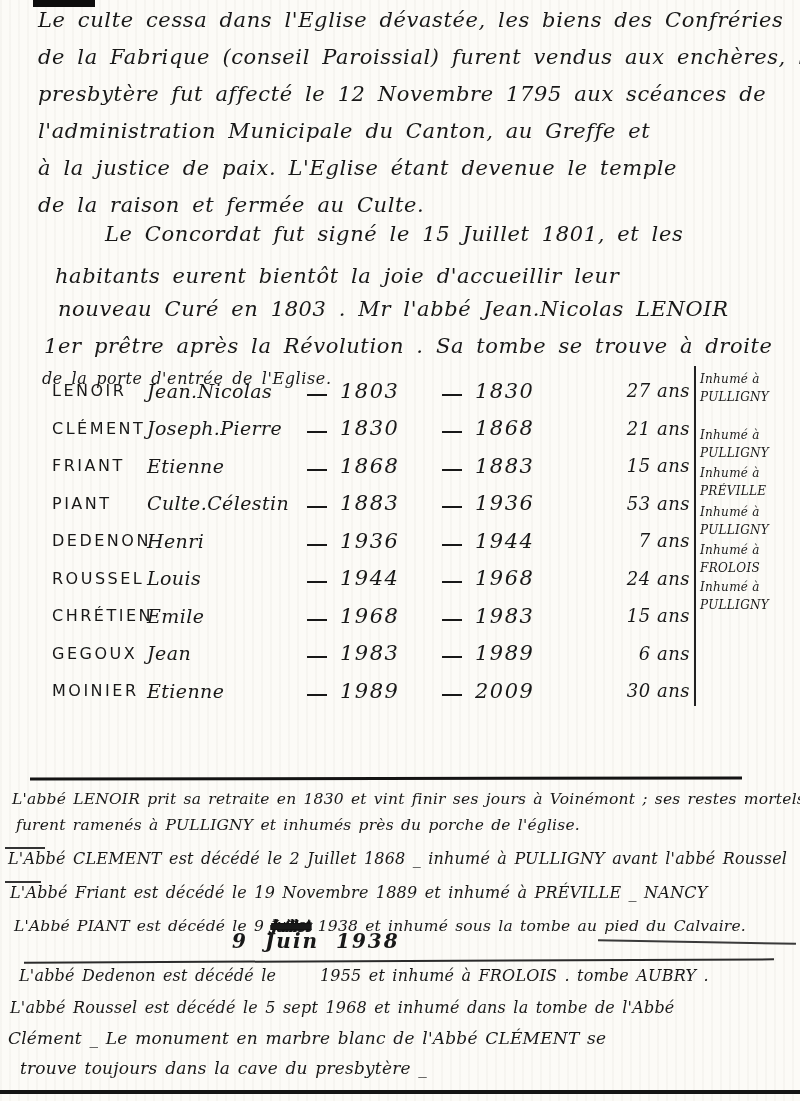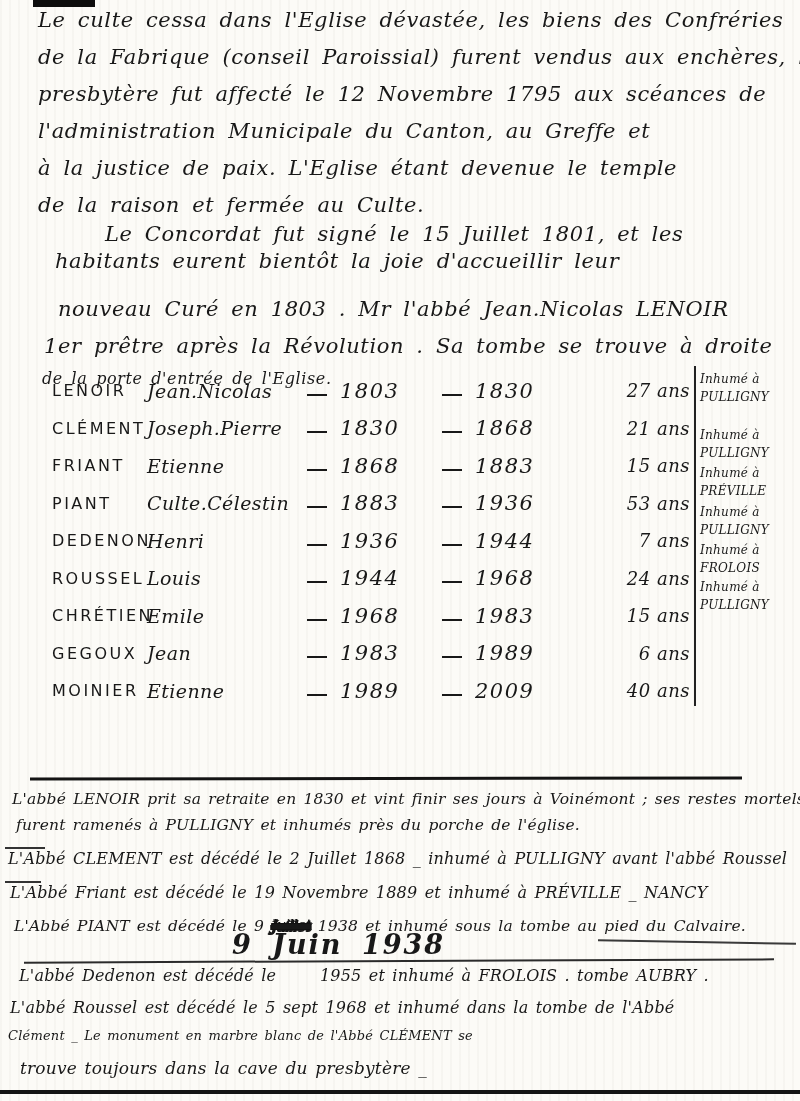--- a/index.html
+++ b/index.html
@@ -17,21 +17,21 @@
     font-style:italic;
     color:#181818;
     white-space:pre;
   }
   
   .p1{position:absolute;left:38px;top:2px;}
   .p1 .pline{font-size:21px;line-height:37px;letter-spacing:0.6px;word-spacing:5px;}
   
   .p2line{position:absolute;font-size:21px;letter-spacing:0.6px;word-spacing:5px;}
   .p2l0{left:105px;top:222px;}
-  .p2l1{left:55px;top:249px;}
+  .p2l1{left:55px;top:264px;}
   .p2l2{left:58px;top:297px;}
   .p2l3{left:44px;top:334px;}
   .p2l4{left:42px;top:369px;font-size:16px;word-spacing:3px;}
   
   .ptable{position:absolute;left:52px;top:372px;width:638px;}
   .trow{display:grid;grid-template-columns:95px 160px 135px 130px 118px;
         height:37.5px;align-items:center;}
   .sn{font-family:"DejaVu Sans", sans-serif;font-style:normal;font-size:16px;
       letter-spacing:2.5px;font-weight:500;}
   .fn{font-style:italic;font-size:19px;letter-spacing:0.4px;}
@@ -47,23 +47,23 @@
   .b3{top:503px;} .b4{top:541px;} .b5{top:578px;}
   
   .note{position:absolute;font-size:16px;letter-spacing:0.2px;word-spacing:2px;}
   .n1{left:12px;top:790px;font-size:15.5px;}
   .n2{left:16px;top:816px;font-size:15.5px;font-style:italic;}
   .n3{left:8px;top:849px;}
   .n4{left:10px;top:883px;}
   .n5{left:14px;top:917px;font-size:15.5px;}
   .n6{left:19px;top:966px;}
   .n7{left:10px;top:998px;}
-  .n8{left:8px;top:1028px;font-size:13px;}
+  .n8{left:8px;top:1028px;font-size:17px;}
   .n9{left:20px;top:1058px;font-size:17px;}
-  .correction{position:absolute;left:232px;top:929px;font-size:27px;font-weight:bold;
+  .correction{position:absolute;left:232px;top:929px;font-size:20px;font-weight:bold;
               letter-spacing:2px;word-spacing:8px;}
   .scribble{text-decoration:line-through;text-decoration-thickness:5px;
             text-shadow:0 1px 0 #111,0 -1px 0 #111,1px 0 0 #111,-1px 1px 0 #222;
             letter-spacing:-1px;}
   
   .artifact{position:absolute;background:#141414;}
   .a-topbar{left:33px;top:0;width:62px;height:7px;background:#0d0d0d;}
   .a-sep{left:30px;top:777px;width:712px;height:3px;transform:rotate(-0.1deg);}
   .a-clem{left:5px;top:847px;width:40px;height:2px;background:#333;}
   .a-friant{left:5px;top:881px;width:36px;height:2px;background:#333;}
@@ -152,21 +152,21 @@
     <span class="hw fn">Jean</span>
     <span class="yr"><i class="dash"></i><span class="hw">1983</span></span>
     <span class="yr"><i class="dash"></i><span class="hw">1989</span></span>
     <span class="hw dur">6 ans</span>
   </div>
   <div class="trow">
     <span class="sn">MOINIER</span>
     <span class="hw fn">Etienne</span>
     <span class="yr"><i class="dash"></i><span class="hw">1989</span></span>
     <span class="yr"><i class="dash"></i><span class="hw">2009</span></span>
-    <span class="hw dur">40 ans</span>
+    <span class="hw dur">30 ans</span>
   </div>
 </div>
 
 <div class="vrule"></div>
 <div class="hw burial b0">Inhumé à PULLIGNY</div>
 <div class="hw burial b1">Inhumé à PULLIGNY</div>
 <div class="hw burial b2">Inhumé à PRÉVILLE</div>
 <div class="hw burial b3">Inhumé à PULLIGNY</div>
 <div class="hw burial b4">Inhumé à FROLOIS</div>
 <div class="hw burial b5">Inhumé à PULLIGNY</div>

